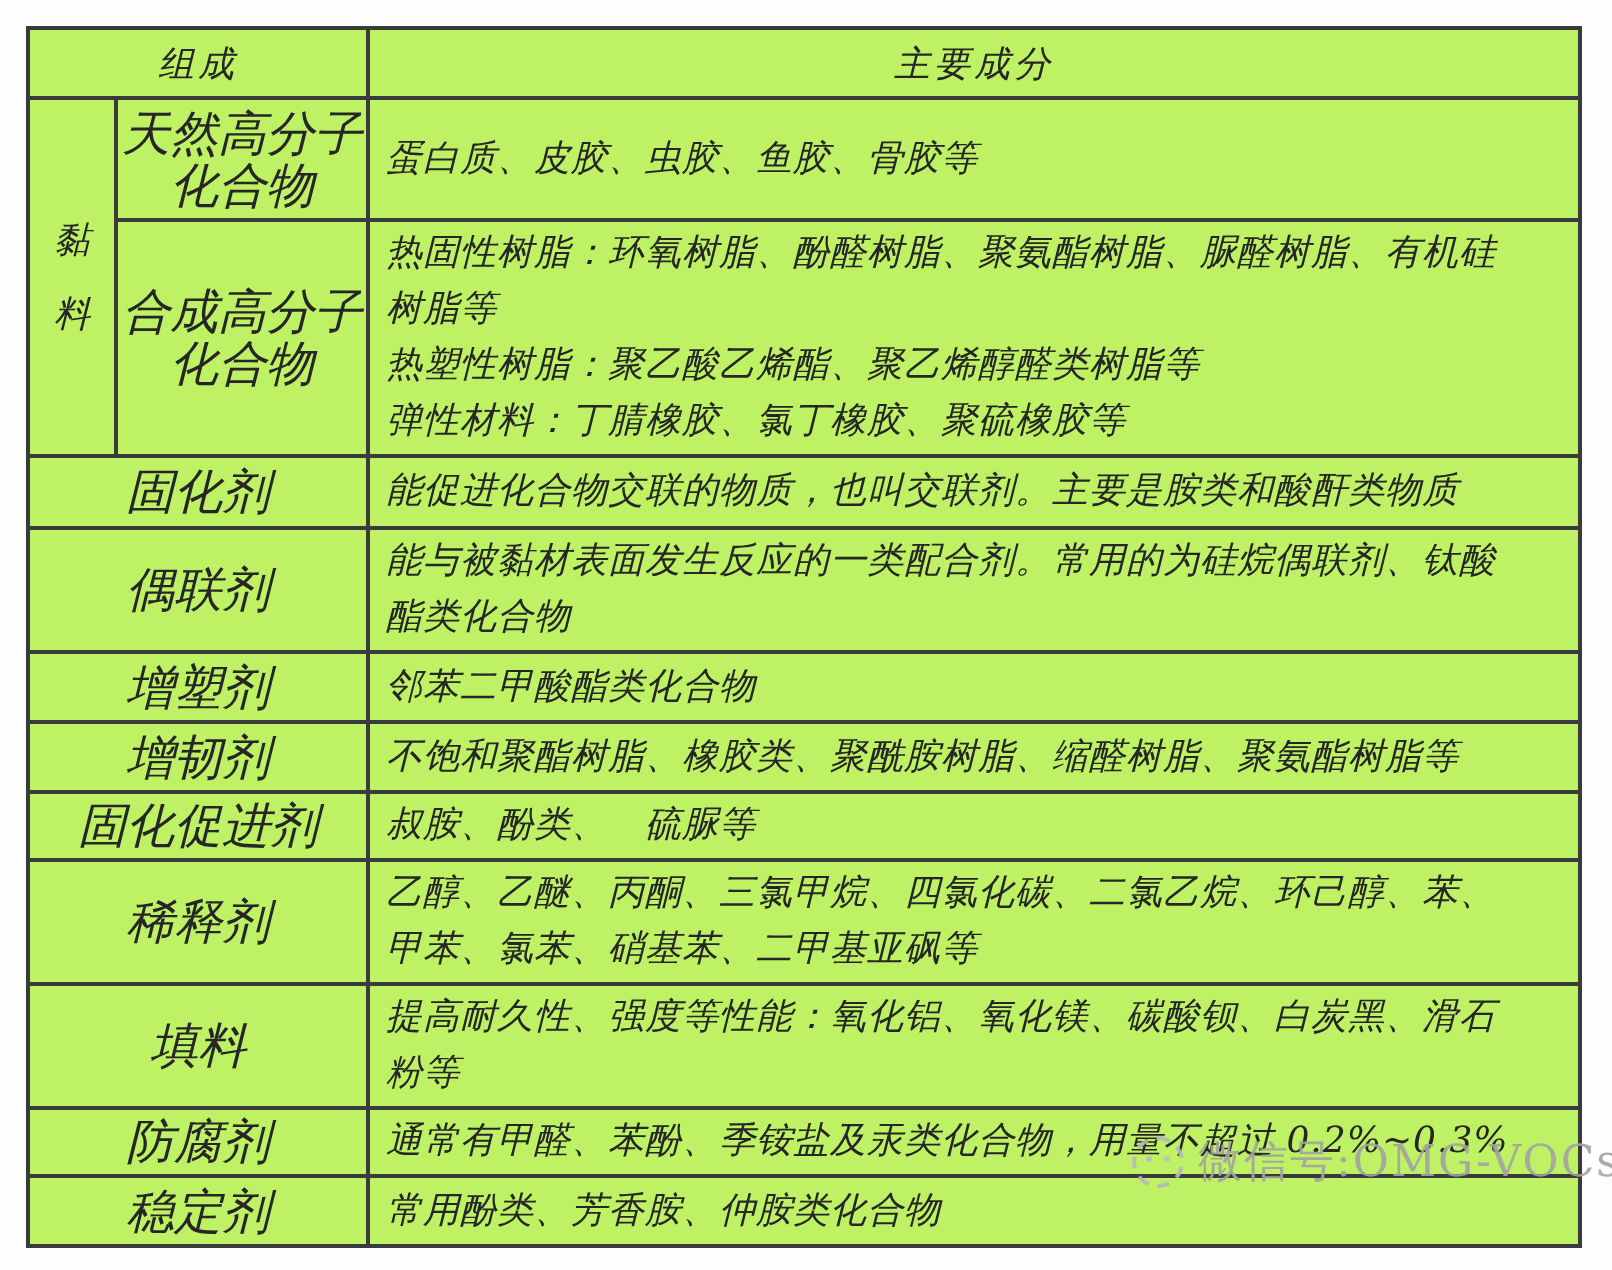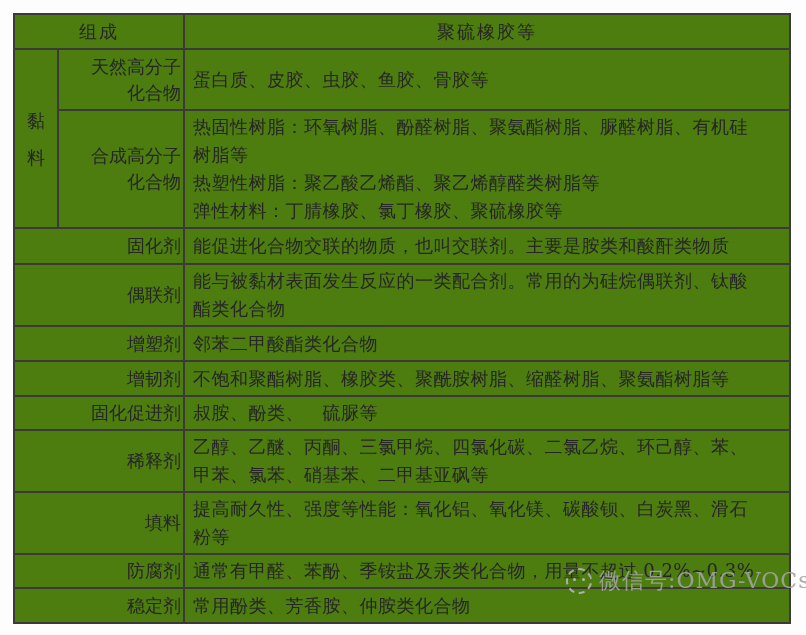--- a/index.html
+++ b/index.html
@@ -15,37 +15,38 @@
   }
   .table-wrap {
     position: absolute;
     left: 13px;
     top: 13px;
   }
   table {
     border-collapse: collapse;
     table-layout: fixed;
     width: 776px;
-    background: #4d7c0f;
+    background: #bef264;
+    font-style: italic;
   }
   td, th {
     border: 2px solid #3a3a3a;
     vertical-align: middle;
     white-space: pre-line;
     overflow: hidden;
   }
   th {
     font-weight: normal;
     font-size: 18px;
     text-align: center;
     letter-spacing: 2px;
   }
   .label-cell {
-    text-align: right;
-    font-size: 18px;
+    text-align: center;
+    font-size: 24px;
     line-height: 26px;
     padding: 0 2px;
     margin-top: 32px;
   }
   .group-label-cell {
     text-align: center;
     font-size: 18px;
     line-height: 37px;
   }
   .content-cell {
@@ -107,21 +108,21 @@
   <table>
     <colgroup>
       <col style="width:44px">
       <col style="width:126px">
       <col style="width:606px">
     </colgroup>
 
     <tbody>
         <tr class="h35">
       <th colspan="2">组成</th>
-      <th>聚硫橡胶等</th>
+      <th>主要成分</th>
     </tr>
 
     <tr class="h61">
       <td rowspan="2" class="group-label-cell">黏
 料</td>
       <td class="label-cell">天然高分子
 化合物</td>
       <td class="content-cell">蛋白质、皮胶、虫胶、鱼胶、骨胶等</td>
     </tr>
 

